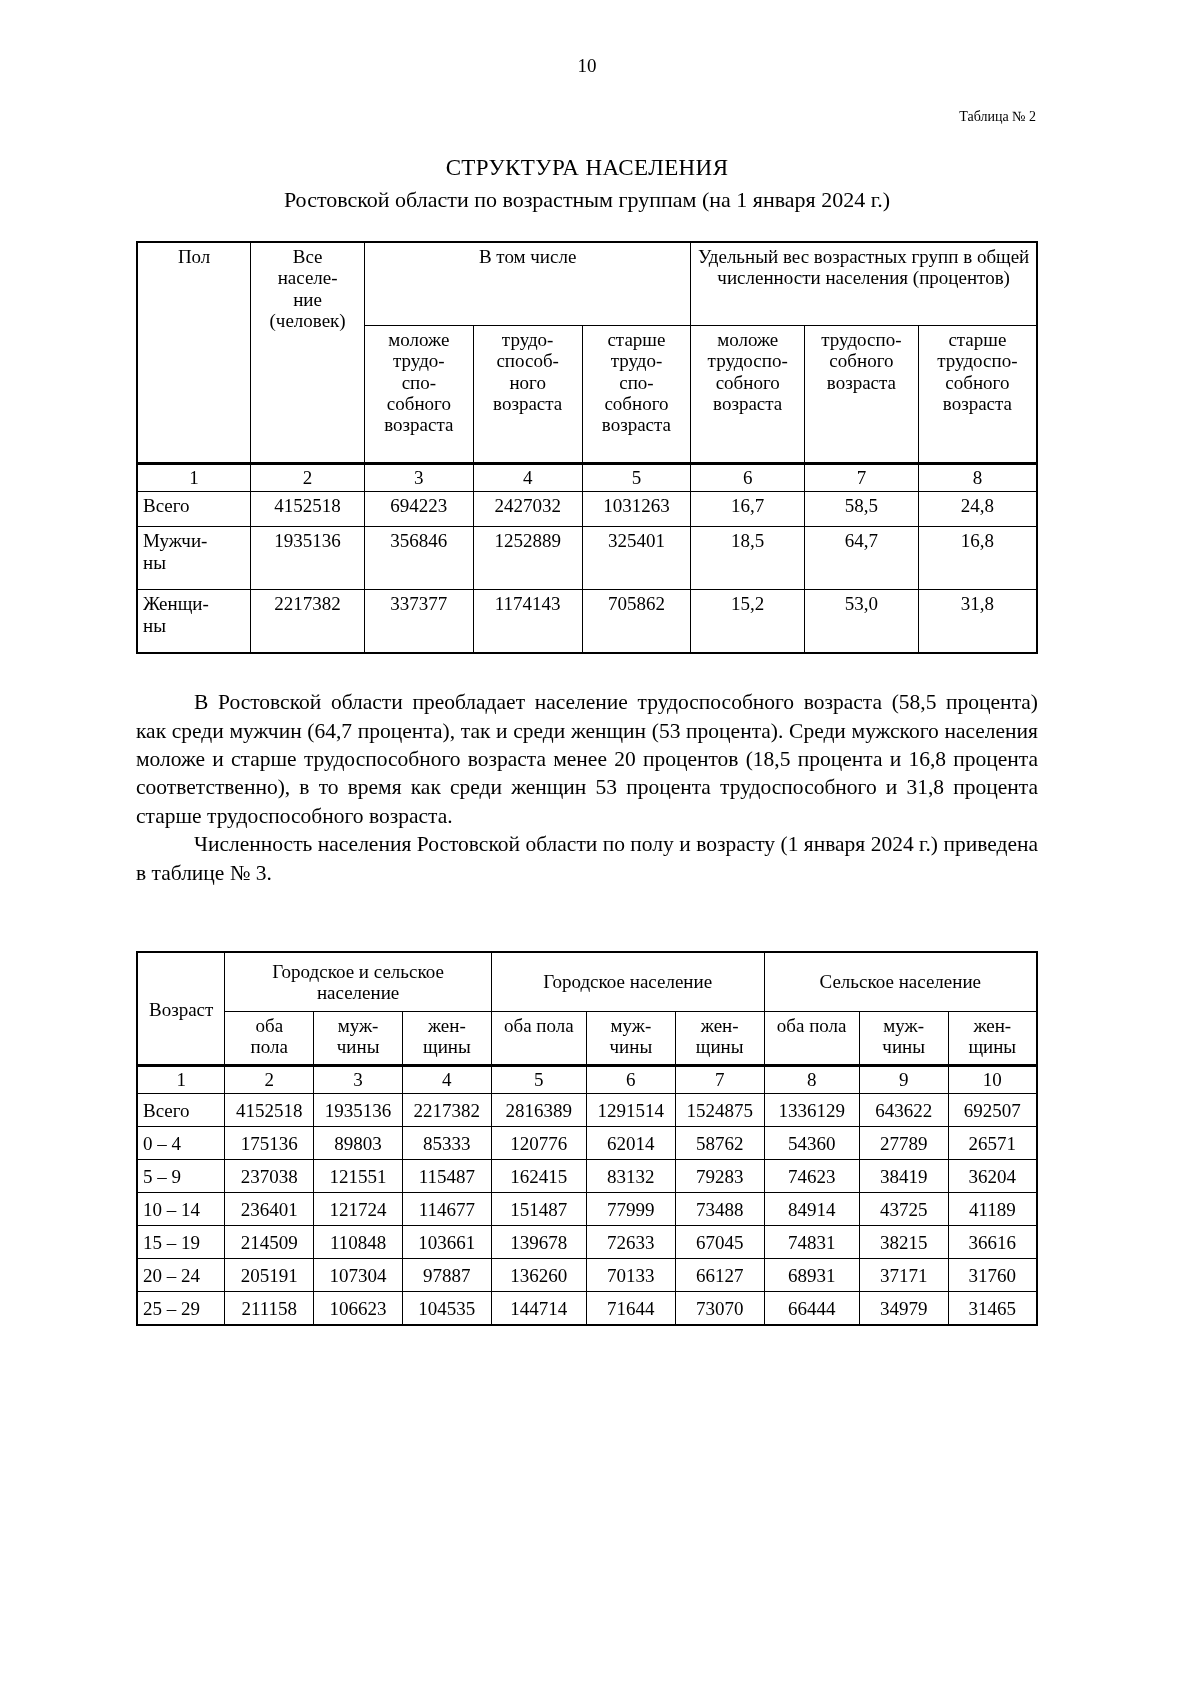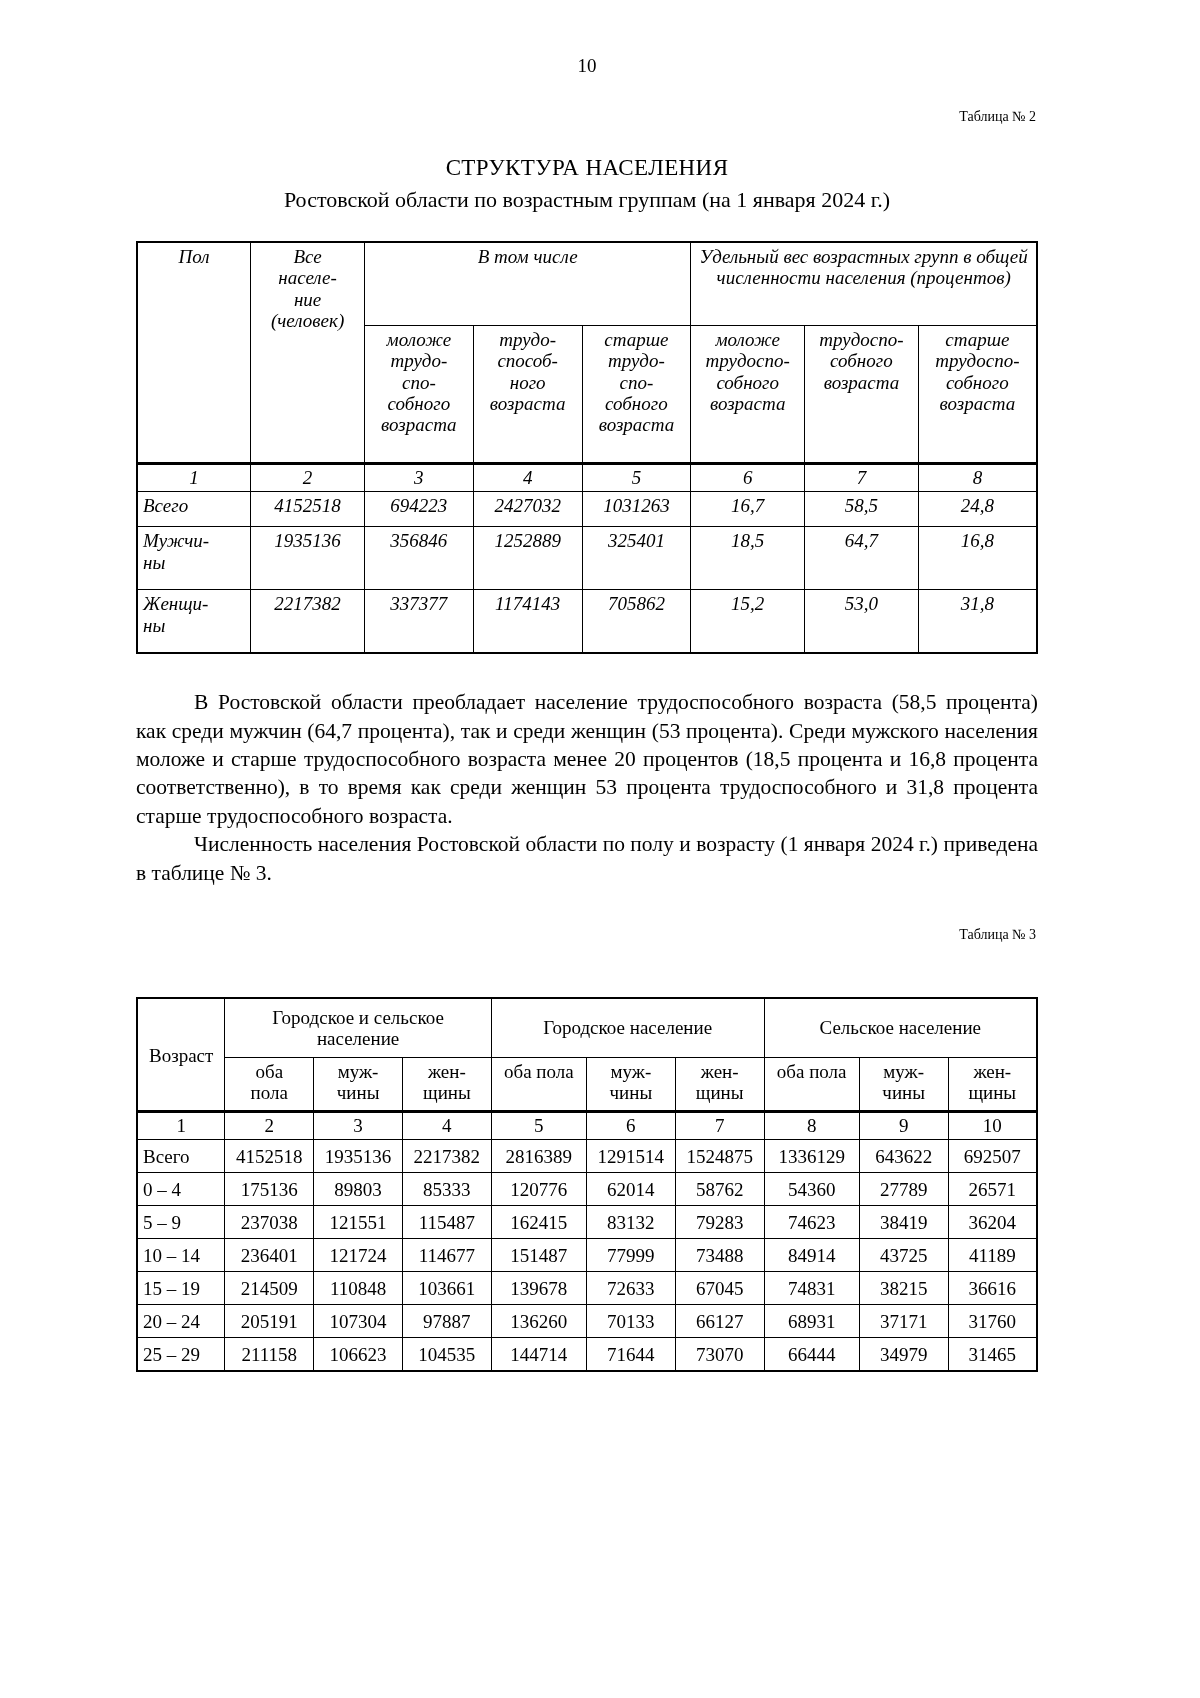--- a/index.html
+++ b/index.html
@@ -67,21 +67,21 @@
   }
   table.grid tr.numrow td {
     border-top: 3px solid #000;
     border-bottom: 1px solid #000;
     padding: 2px 4px 3px 4px;
   }
   table.grid td.left {
     text-align: left;
     padding-left: 5px;
   }
-  .t2 td { height: auto; font-style: italic; }
+  .t2 td { height: auto; }
   .t2 .hdr-tall { height: 206px; vertical-align: top; }
   .t2 .row-cell { height: 28px; vertical-align: top; }
   .t2 .row-tall { height: 56px; vertical-align: top; }
   .para {
     font-size: 21.5px;
     line-height: 1.32;
     text-align: justify;
     text-indent: 58px;
     margin: 0;
     hyphens: none;
@@ -205,21 +205,20 @@
         <td class="row-tall">31,8</td>
       </tr>
     </tbody>
   </table>
 
   <p class="para first">В Ростовской области преобладает население трудоспособного возраста (58,5 процента) как среди мужчин (64,7 процента), так и среди женщин (53 процента). Среди мужского населения моложе и старше трудоспособного возраста менее 20 процентов (18,5 процента и 16,8 процента соответственно), в то время как среди женщин 53 процента трудоспособного и 31,8 процента старше трудоспособного возраста.</p>
   <p class="para">Численность населения Ростовской области по полу и возрасту (1 января 2024 г.) приведена в таблице № 3.</p>
 
   <div class="spacer-40"></div>
 
-  <div class="table-caption">Таблица № 3</div>
 
   <div class="spacer-24"></div>
 
 
   <table class="grid t3">
     <colgroup>
       <col style="width:9.6%">
       <col style="width:9.7%">
       <col style="width:9.7%">
       <col style="width:9.7%">

